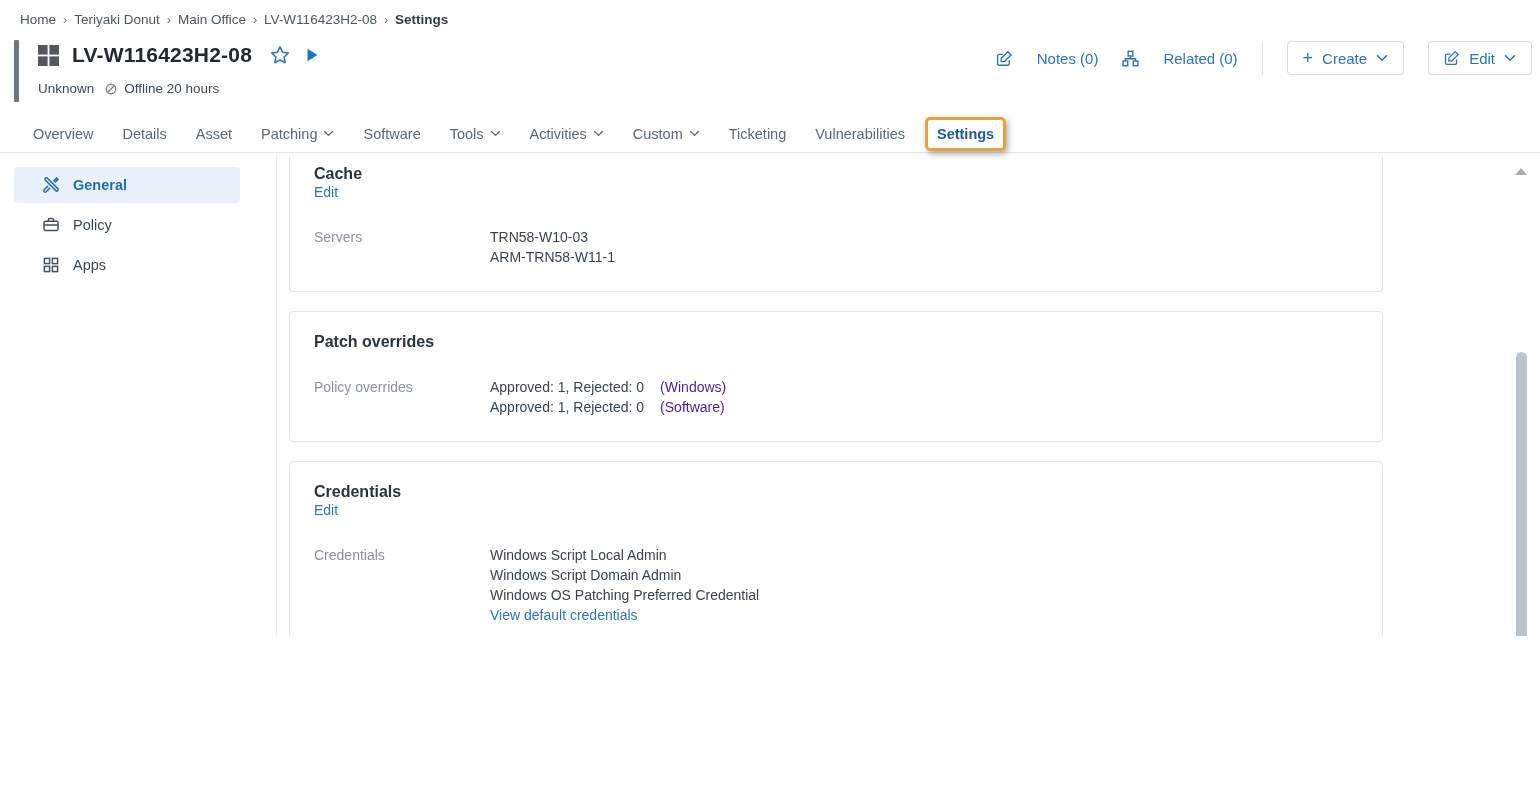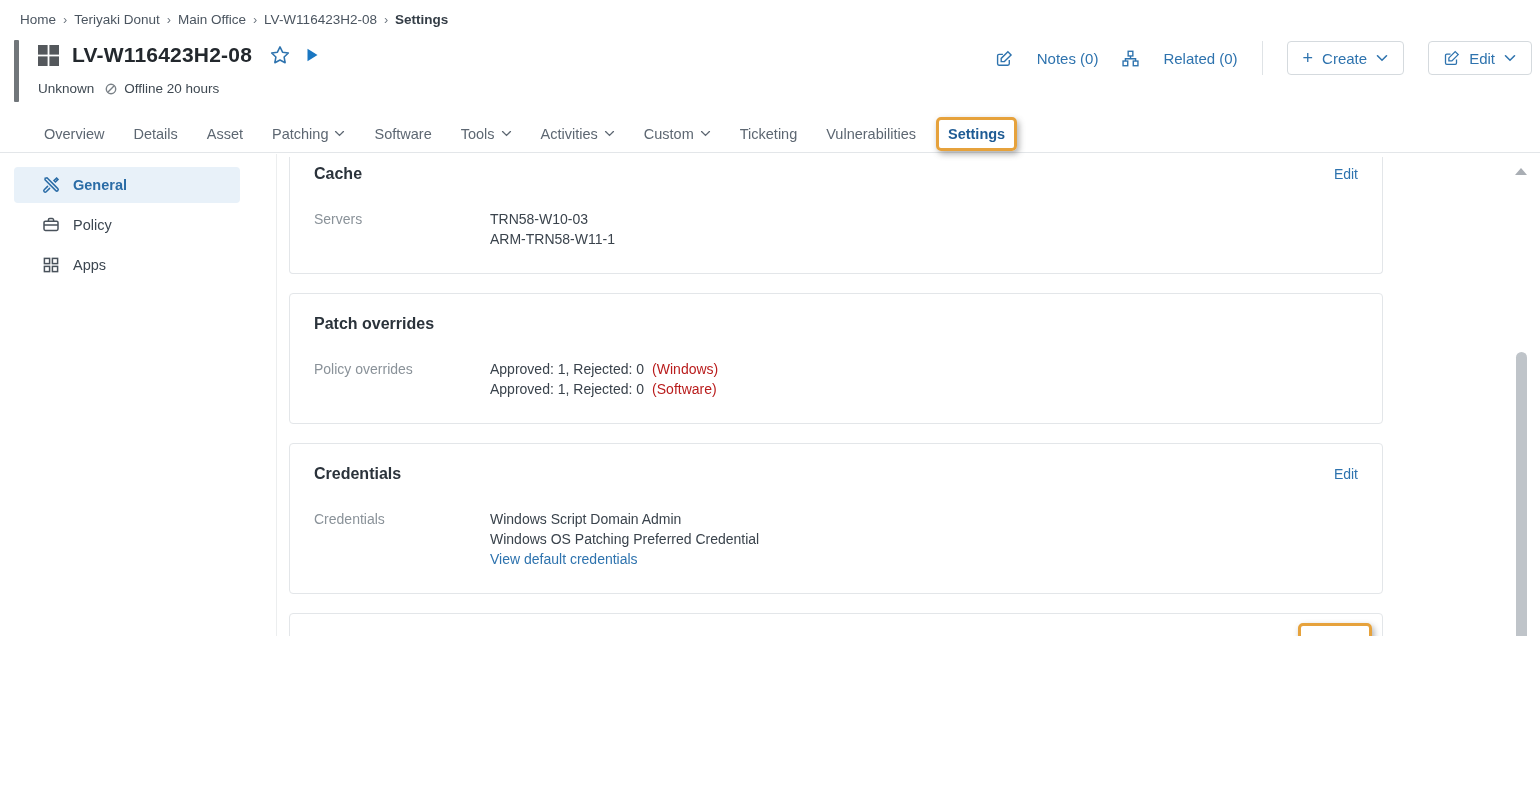--- a/index.html
+++ b/index.html
@@ -34,47 +34,47 @@
   .title-row h1{font-size:21px;font-weight:700;color:var(--title-dark);letter-spacing:.2px;}
   .icon{display:inline-flex;align-items:center;justify-content:center;line-height:0;}
   .subtitle-row{display:flex;align-items:center;gap:7px;margin-top:9px;font-size:13.5px;color:#3f4952;}
   .head-actions{position:absolute;right:8px;top:3px;display:flex;align-items:center;gap:24px;}
   .hlink{display:flex;align-items:center;gap:24px;color:var(--link-blue);font-size:15px;cursor:pointer;text-decoration:none;}
   .vdiv{width:1px;height:34px;background:#dfe3e6;}
   .hbtn{display:flex;align-items:center;gap:9px;height:34px;padding:0 15px;border:1px solid #d5dade;border-radius:4px;background:#fff;color:var(--link-blue);font-size:15px;font-family:inherit;cursor:pointer;}
   .hbtn .plus{font-size:18px;font-weight:400;line-height:1;}
 
   
-  .tabs{position:absolute;top:115px;left:0;width:100%;height:38px;border-bottom:1px solid var(--border-gray);display:flex;align-items:center;gap:29px;padding-left:44px;}
+  .tabs{position:absolute;top:115px;left:0;width:100%;height:38px;border-bottom:1px solid var(--border-gray);display:flex;align-items:center;gap:29px;padding-left:33px;}
   .tab{display:flex;align-items:center;gap:6px;font-size:14.5px;color:var(--tab-gray);cursor:pointer;white-space:nowrap;}
   .tab.active{color:var(--active-tab-blue);font-weight:700;}
   .annot{display:inline-flex;align-items:center;justify-content:center;border:3px solid var(--highlight-orange);border-radius:5px;box-shadow:2px 3px 6px rgba(70,70,70,.45);}
   .annot.tab-annot{padding:6px 9px;margin:-6px -9px;position:relative;z-index:3;background:transparent;}
   .annot.action-annot{padding:12px 14px;margin:-12px -14px;position:relative;z-index:3;}
 
   
   .main{position:absolute;top:154px;left:0;right:0;bottom:0;display:flex;}
   .sidebar{width:277px;border-right:1px solid #eceeef;padding:13px 36px 13px 14px;flex-shrink:0;}
   .side-item{display:flex;align-items:center;gap:13px;height:36px;padding:0 28px;border-radius:4px;font-size:14.5px;color:#3c4650;cursor:pointer;margin-bottom:4px;}
   .side-item.active{background:var(--sidebar-selected-bg);color:#2a6ca6;font-weight:600;}
   .side-item .icon{color:#49525b;}
   .side-item.active .icon{color:#2a6ca6;}
 
   .content{flex:1;padding:3px 0 0 12px;overflow:hidden;}
   .card{width:1094px;border:1px solid var(--border-gray);border-radius:4px;background:#fff;padding:21px 24px 24px 24px;margin-bottom:19px;}
   .card.clipped{border-top:none;border-top-left-radius:0;border-top-right-radius:0;padding-top:8px;margin-top:0;}
-  .card-head{display:flex;align-items:flex-start;justify-content:space-between;margin-bottom:26px;}
+  .card-head{display:flex;align-items:flex-start;justify-content:space-between;margin-bottom:26px;flex-direction:column;}
   .card-title{font-size:16px;font-weight:700;color:#2b333b;}
   .card-action{font-size:14px;color:var(--link-blue);cursor:pointer;text-decoration:none;line-height:18px;}
   .card-action.danger{color:var(--danger-red);}
   .row{display:flex;align-items:flex-start;}
   .row-label{width:176px;flex-shrink:0;font-size:14px;color:var(--label-gray);line-height:20px;}
   .row-values{font-size:14px;color:var(--text-dark);line-height:20px;}
   .line{line-height:20px;}
-  .line .muted{color:#b91c1c;margin-left:8px;}
+  .line .muted{color:#4c1d95;margin-left:16px;}
   .line.link{color:var(--link-blue);cursor:pointer;}
 
   
   .sb-arrow{position:absolute;right:13px;width:0;height:0;border-left:6px solid transparent;border-right:6px solid transparent;}
   .sb-up{top:168px;border-bottom:7px solid #a9aeb4;}
   .sb-down{top:790px;border-top:7px solid #a9aeb4;}
   .sb-thumb{position:absolute;right:13px;top:352px;width:11px;height:436px;background:var(--scroll-thumb);border-radius:6px;}
 </style>
 </head>
 <body>
@@ -295,20 +295,21 @@
           </div>
         </section>
         <section class="card">
           <div class="card-head">
             <h3 class="card-title">Credentials</h3>
             <a class="card-action">Edit</a>
           </div>
           <div class="row">
             <div class="row-label">Credentials</div>
             <div class="row-values">
+              <div class="line"><span>Windows Script Local Admin</span></div>
               <div class="line"><span>Windows Script Domain Admin</span></div>
               <div class="line"><span>Windows OS Patching Preferred Credential</span></div>
               <div class="line link"><span>View default credentials</span></div>
             </div>
           </div>
         </section>
         <section class="card">
           <div class="card-head">
             <h3 class="card-title">Device approval</h3>
             <span class="annot action-annot">

